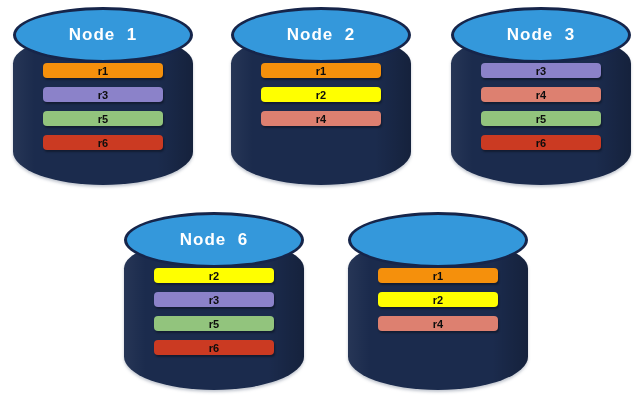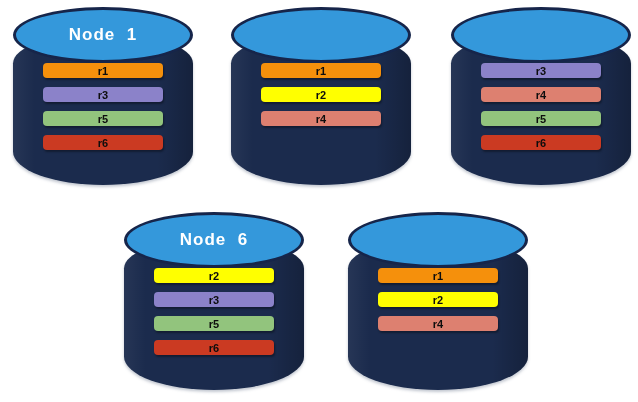--- a/index.html
+++ b/index.html
@@ -109,30 +109,32 @@
         <div class="replica" style="background: rgb(245, 144, 12);">r1</div>
         <div class="replica" style="background: rgb(139, 130, 201);">r3</div>
         <div class="replica" style="background: rgb(146, 196, 125);">r5</div>
         <div class="replica" style="background: rgb(203, 58, 34);">r6</div>
       </div>
     </div>
     <div class="node" style="left: 231px; top: 7px;">
       <div class="cyl-body" style="background: rgb(27, 43, 77);"></div>
       <div class="cyl-side-shade"></div>
       <div class="cyl-top" style="background: rgb(52, 152, 219); border-color: rgb(22, 37, 74);"></div>
+      <div class="node-label">Node  2</div>
       <div class="replicas">
         <div class="replica" style="background: rgb(245, 144, 12);">r1</div>
         <div class="replica" style="background: rgb(255, 255, 0);">r2</div>
         <div class="replica" style="background: rgb(221, 128, 112);">r4</div>
       </div>
     </div>
     <div class="node" style="left: 451px; top: 7px;">
       <div class="cyl-body" style="background: rgb(27, 43, 77);"></div>
       <div class="cyl-side-shade"></div>
       <div class="cyl-top" style="background: rgb(52, 152, 219); border-color: rgb(22, 37, 74);"></div>
+      <div class="node-label">Node  3</div>
       <div class="replicas">
         <div class="replica" style="background: rgb(139, 130, 201);">r3</div>
         <div class="replica" style="background: rgb(221, 128, 112);">r4</div>
         <div class="replica" style="background: rgb(146, 196, 125);">r5</div>
         <div class="replica" style="background: rgb(203, 58, 34);">r6</div>
       </div>
     </div>
     <div class="node" style="left: 124px; top: 212px;">
       <div class="cyl-body" style="background: rgb(27, 43, 77);"></div>
       <div class="cyl-side-shade"></div>

